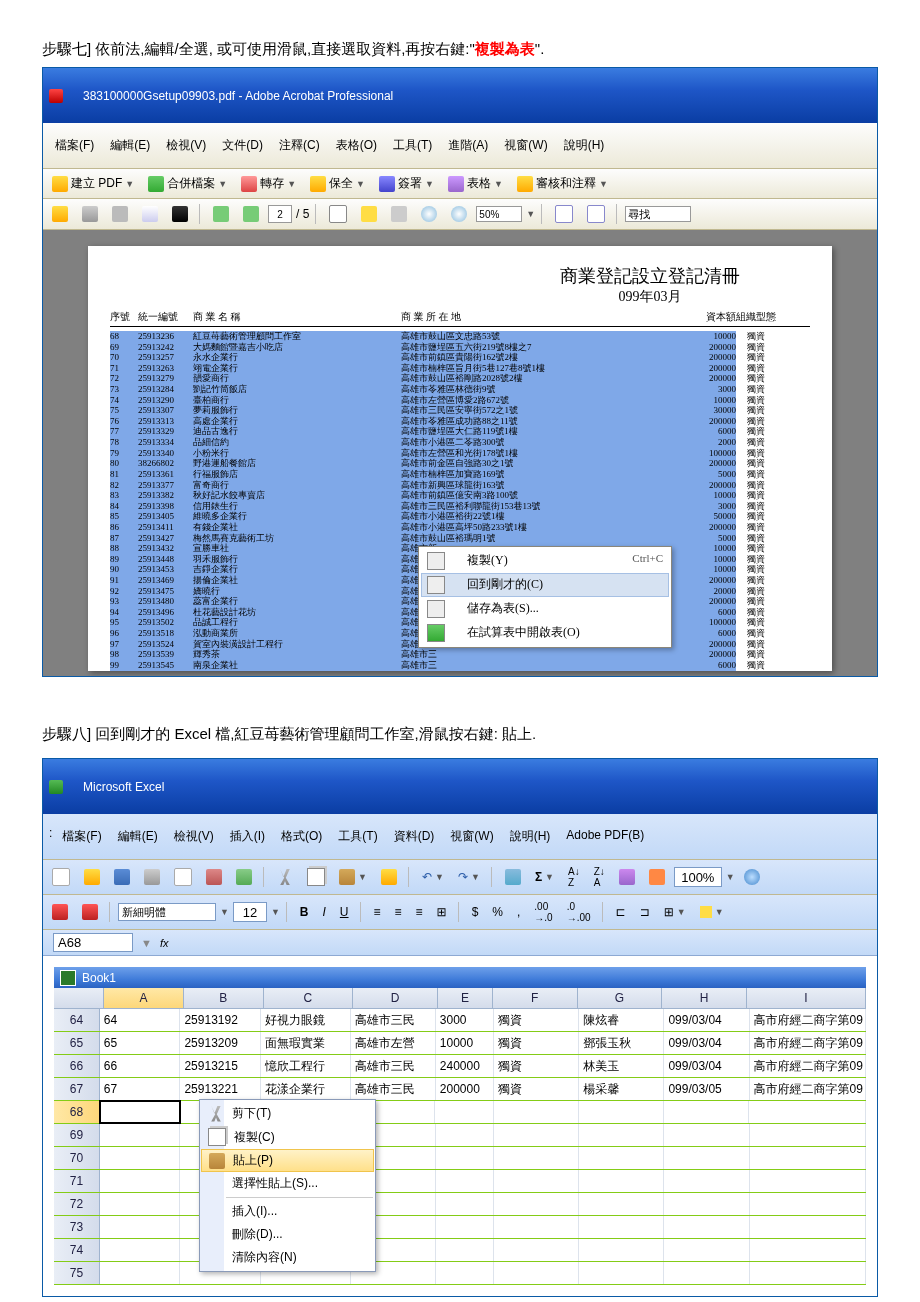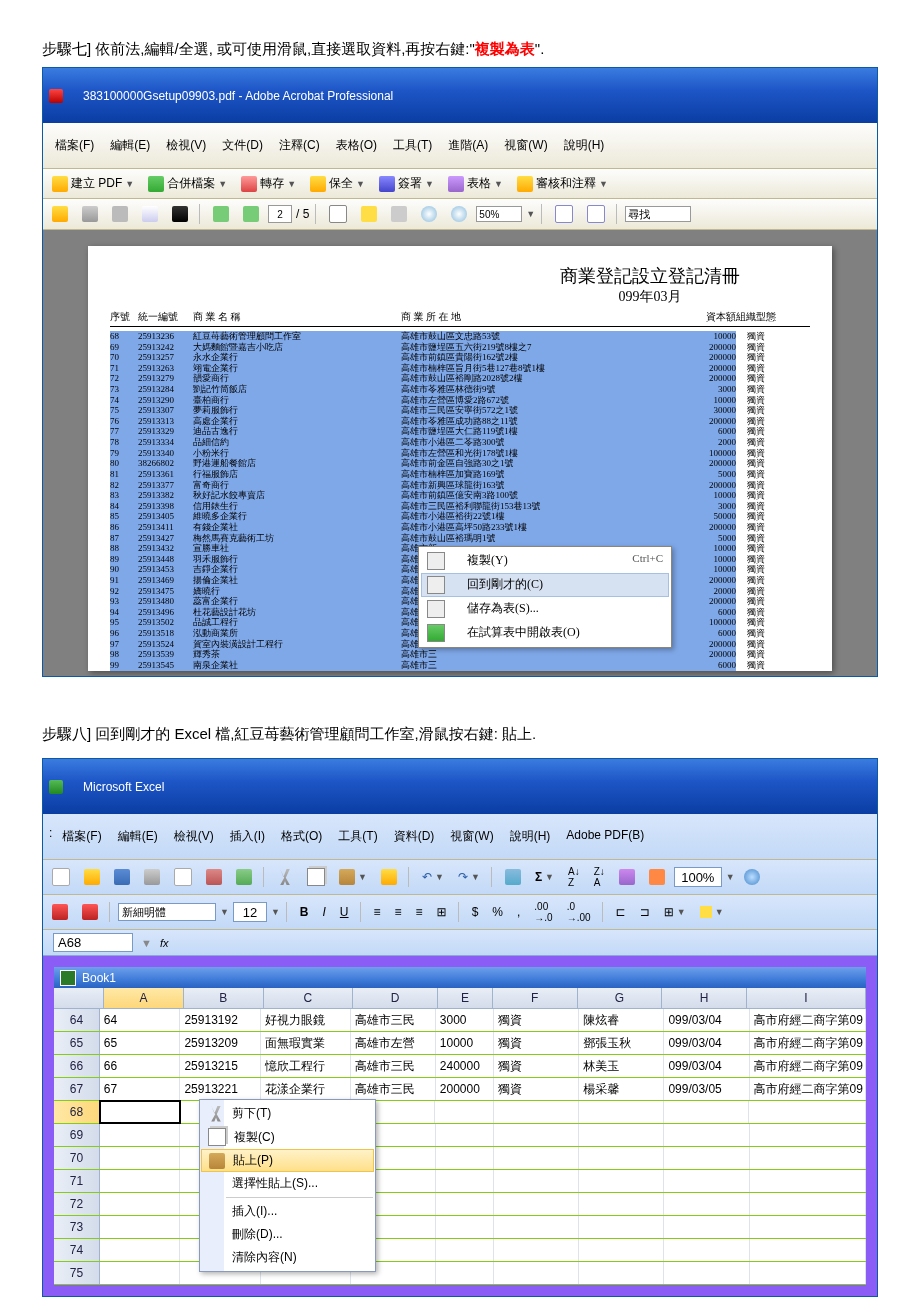--- a/index.html
+++ b/index.html
@@ -642,21 +642,21 @@
           <span class="dd">▼</span>
         </span>
     </div>
     <div class="fxbar">
       <span class="namebox">
           <span>A68</span>
         </span>
       <span style="color:#888">▼</span>
       <span class="fxlabel">fx</span>
     </div>
-    <div style="background:#8b5cf6;padding:11px">
+    <div style="background:#ffffff;padding:11px">
       <div class="bookbar">
         <span class="icon"></span>
         <span>Book1</span>
       </div>
       <div class="sheet sheet-wrap">
         <div class="colhdr" id="xl-colhdr">
             <div style="width:50px" class=""></div>
             <div style="width:80px" class="cSel">A</div>
             <div style="width:80px" class="">B</div>
             <div style="width:90px" class="">C</div>

